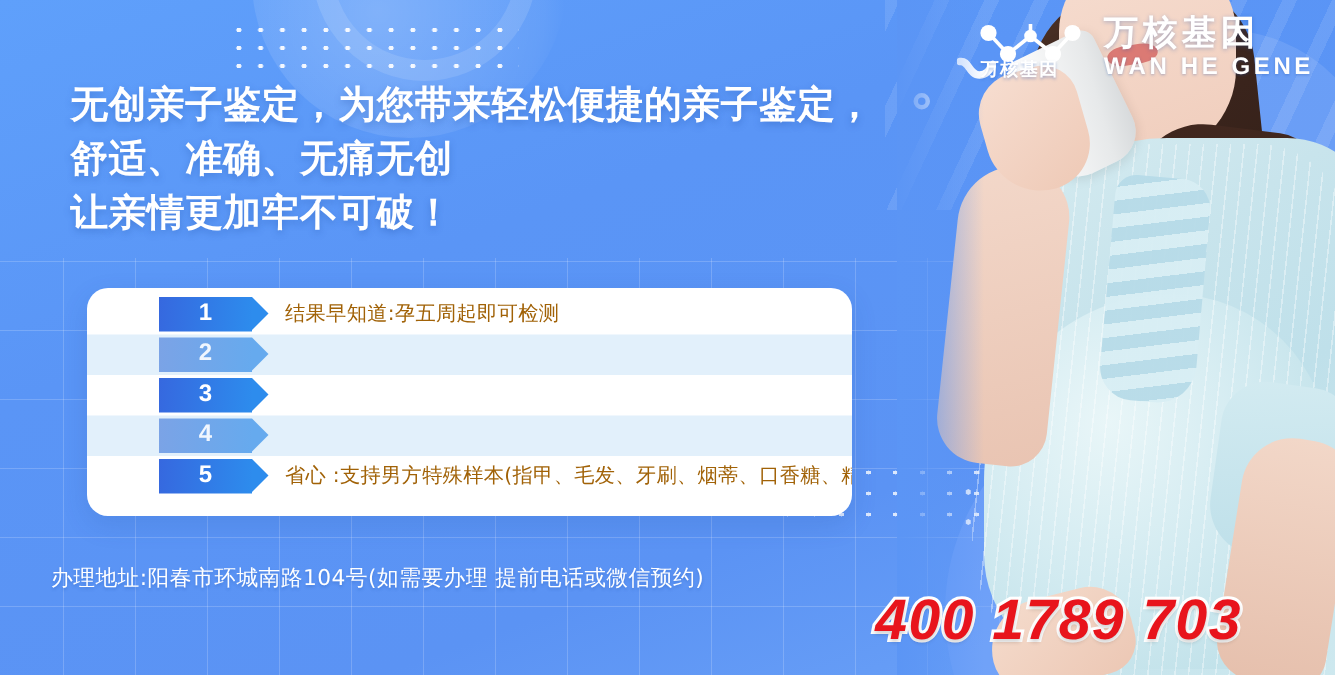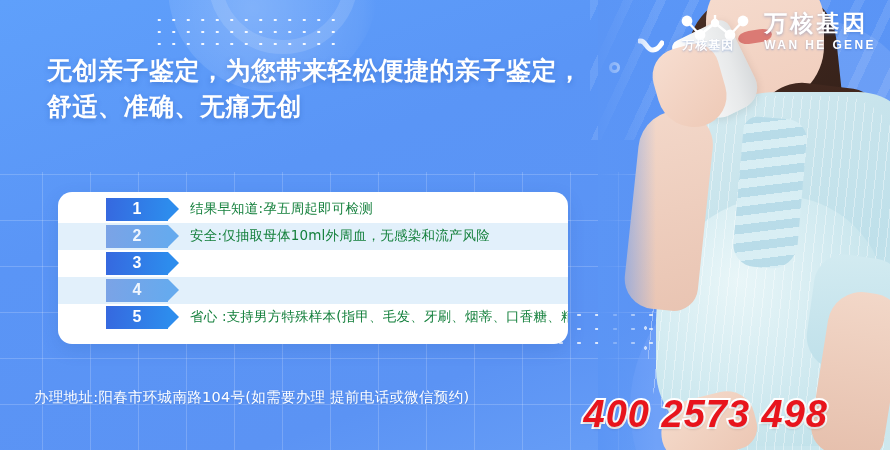--- a/index.html
+++ b/index.html
@@ -152,21 +152,21 @@
     position:absolute;left:4px;bottom:-2px;
     color:#ffffff;font-size:12px;font-weight:bold;letter-spacing:1px;
     text-shadow:0 1px 2px rgba(40,90,180,.35);
   }
   .logo-word{line-height:1;text-align:left;}
   .logo-cn{
     color:#ffffff;font-size:23px;font-weight:bold;letter-spacing:3px;
     text-shadow:0 1px 3px rgba(30,80,170,.35);
   }
   .logo-en{
-    color:#ffffff;font-size:12px;font-weight:bold;letter-spacing:2.4px;margin-top:4px;
+    color:#ffffff;font-size:16px;font-weight:bold;letter-spacing:2.4px;margin-top:4px;
     text-shadow:0 1px 2px rgba(30,80,170,.35);
   }
   
   .headline{
     position:absolute;left:47px;top:52px;z-index:5;
   }
   .headline div{
     color:#ffffff;font-weight:bold;font-size:25px;line-height:36px;
     letter-spacing:.5px;
     text-shadow:0 2px 5px rgba(32,80,170,.35);
@@ -195,27 +195,27 @@
     background:linear-gradient(95deg,#7ba3e6 0%,#66aaee 100%);
     color:#f0f6fe;
   }
   .badge:after{
     content:"";position:absolute;right:-11px;top:0;
     width:0;height:0;border-top:11.5px solid transparent;
     border-bottom:11.5px solid transparent;border-left:11px solid #2d8ced;
   }
   .badge.light:after{border-left-color:#66aaee;}
   .row-text{
-    margin-left:22px;color:#15803d;font-size:13.5px;
+    margin-left:22px;color:#a16207;font-size:13.5px;
     font-family:"DejaVu Sans","Liberation Sans",sans-serif;
     white-space:nowrap;letter-spacing:.2px;
   }
   
   .address{
-    position:absolute;left:34px;top:388px;z-index:5;
+    position:absolute;left:34px;top:376px;z-index:5;
     color:#ffffff;font-size:14.5px;letter-spacing:.3px;
     font-family:"DejaVu Sans","Liberation Sans",sans-serif;
     text-shadow:0 1px 2px rgba(30,80,170,.3);
     white-space:nowrap;
   }
   
   .phone{
     position:absolute;right:62px;bottom:14px;z-index:7;
     font-size:38px;font-weight:bold;font-style:italic;
     color:#e8141c;letter-spacing:1px;
@@ -281,42 +281,42 @@
     </div>
     <div class="logo-word">
       <div class="logo-cn">万核基因</div>
       <div class="logo-en">WAN HE GENE</div>
     </div>
   </div>
 
   <div class="headline">
     <div>无创亲子鉴定，为您带来轻松便捷的亲子鉴定，</div>
     <div>舒适、准确、无痛无创</div>
+    <div>让亲情更加牢不可破！</div>
   </div>
 
   <div class="card">
     <div class="row-spacer"></div>
 
     <div class="row">
       <span class="badge">1</span>
       <span class="row-text">结果早知道:孕五周起即可检测</span>
     </div>
     <div class="row alt">
       <span class="badge light">2</span>
-      <span class="row-text">安全:仅抽取母体10ml外周血，无感染和流产风险</span>
     </div>
     <div class="row">
       <span class="badge">3</span>
     </div>
     <div class="row alt">
       <span class="badge light">4</span>
     </div>
     <div class="row">
       <span class="badge">5</span>
       <span class="row-text">省心 :支持男方特殊样本(指甲、毛发、牙刷、烟蒂、口香糖、精斑等)</span>
     </div>
   </div>
 
   <div class="address">办理地址:阳春市环城南路104号(如需要办理 提前电话或微信预约)</div>
 
-  <div class="phone">400 2573 498</div>
+  <div class="phone">400 1789 703</div>
 
 </div>
 
 </body></html>

